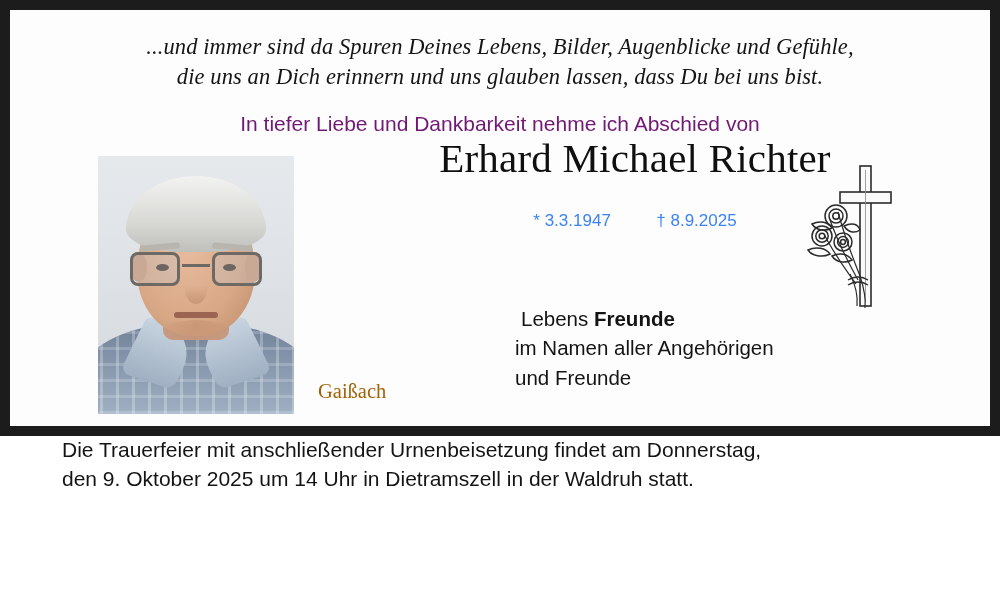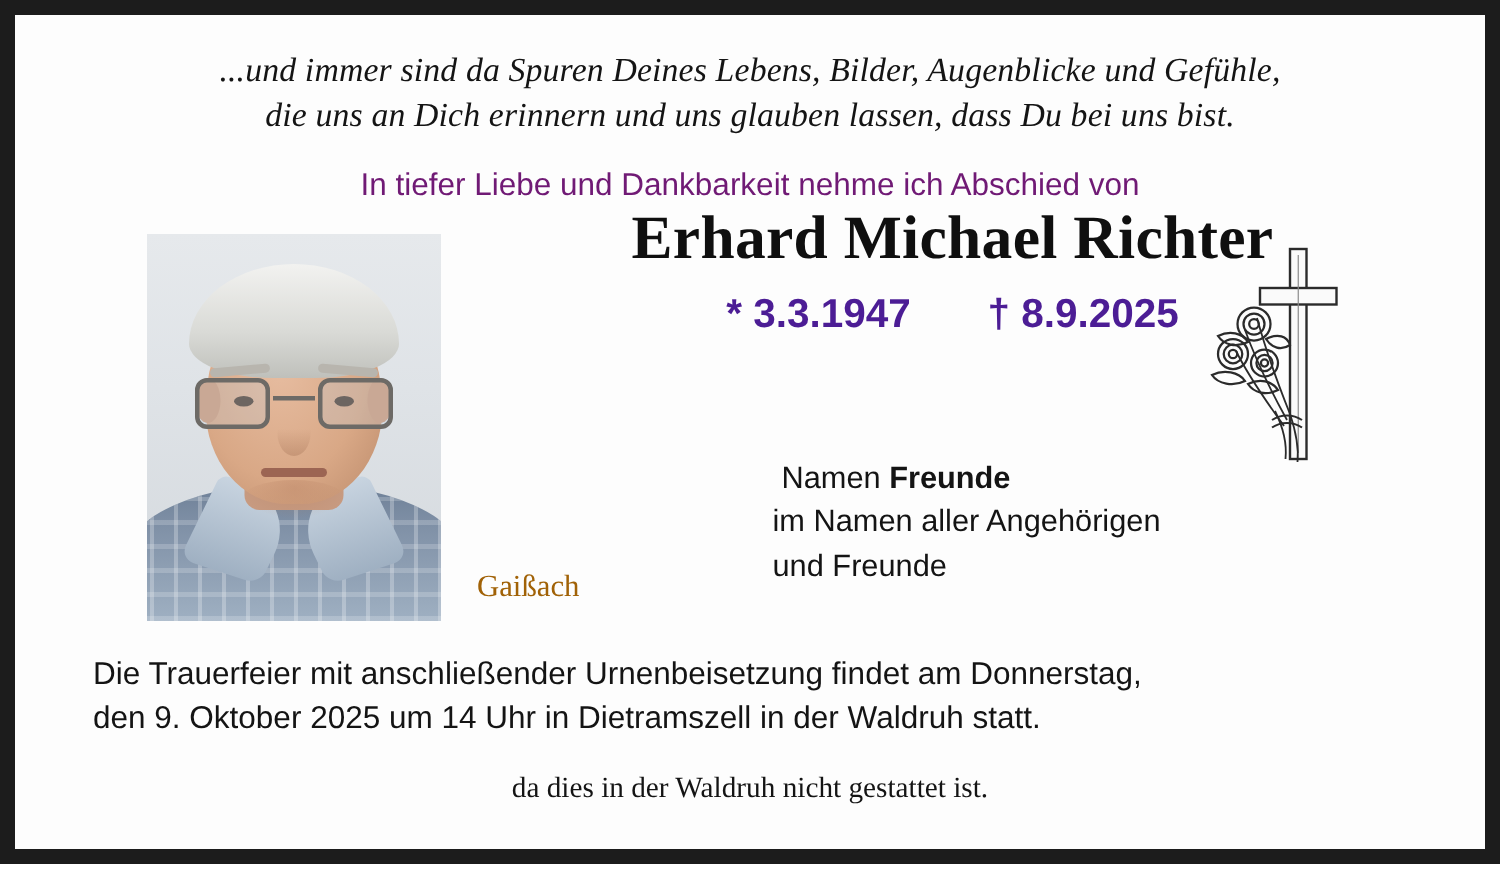--- a/index.html
+++ b/index.html
@@ -12,21 +12,21 @@
     width: 1000px;
     height: 596px;
     font-family: "Liberation Serif", serif;
     color: #1a1a1a;
     overflow: hidden;
   }
 
   .obituary {
     position: relative;
     width: 1000px;
-    height: 576px;
+    height: 436px;
     background: #ffffff;
     border: 10px solid #1c1c1c;
     padding: 0;
   }
 
   .inner {
     position: relative;
     width: 100%;
     height: 100%;
     background: #fdfdfd;
@@ -182,34 +182,33 @@
     color: #a16207;
   }
 
   
   .name-block {
     position: absolute;
     left: 300px;
     right: 30px;
     top: 0;
     text-align: center;
-    font-weight: bold;
   }
   .name {
     font-size: 41px;
     line-height: 1.1;
     letter-spacing: 0.2px;
     color: #0f0f0f;
     white-space: nowrap;
   }
   .dates {
-    margin-top: 13px;
+    margin-top: 30px;
     font-family: "Liberation Sans", sans-serif;
-    font-size: 27px;
-    color: #4c1d95;
+    font-size: 17px;
+    color: #3b82f6;
   }
   .dates .gap { display: inline-block; width: 36px; }
 
   
   .family {
     position: absolute;
     left: 505px;
     top: 168px;
     font-family: "Liberation Sans", sans-serif;
     font-size: 20.5px;
@@ -294,21 +293,21 @@
       <div class="name-block">
         <div class="name">Erhard Michael Richter</div>
         <div class="dates">
           <span>* 3.3.1947</span>
           <span class="gap"></span>
           <span>† 8.9.2025</span>
         </div>
       </div>
 
       <div class="family">
-        <div class="l1"><span>Namen </span><b>Freunde</b></div>
+        <div class="l1"><span>Lebens </span><b>Freunde</b></div>
         <div>im Namen aller Angehörigen</div>
         <div>und Freunde</div>
       </div>
 
       <div class="ornament">
         <svg viewBox="0 0 110 160" width="110" height="160" aria-hidden="true">
           <g fill="none" stroke="#2b2b2b" stroke-width="1.5">
 
             <rect x="62" y="2" width="11" height="140" fill="#fafafa" stroke="#2b2b2b" stroke-width="1.6"></rect>
             <rect x="42" y="28" width="51" height="11" fill="#fafafa" stroke="#2b2b2b" stroke-width="1.6"></rect>
@@ -343,17 +342,16 @@
         </svg>
       </div>
     </div>
 
     <div class="ceremony">
       <div class="nowrap">Die Trauerfeier mit anschließender Urnenbeisetzung findet am Donnerstag,</div>
       <div class="nowrap">den 9. Oktober 2025 um 14 Uhr in Dietramszell in der Waldruh statt.</div>
     </div>
 
     <div class="note">
-      <div>da dies in der Waldruh nicht gestattet ist.</div>
     </div>
 
   </div>
 </div>
 
 </body></html>

